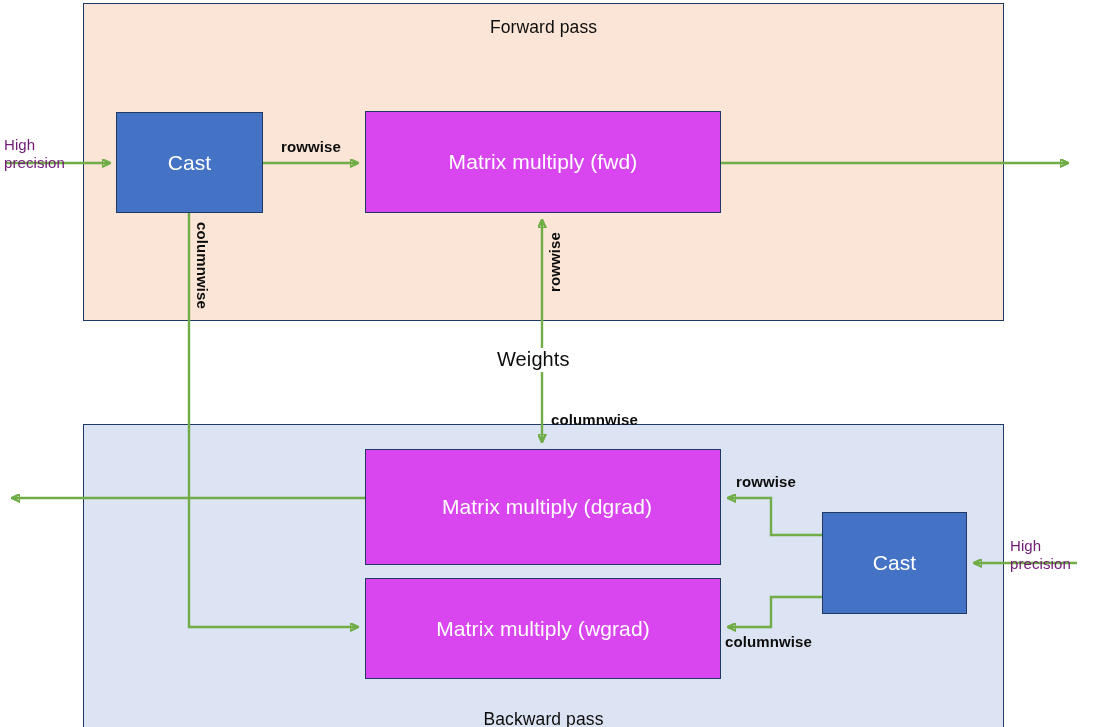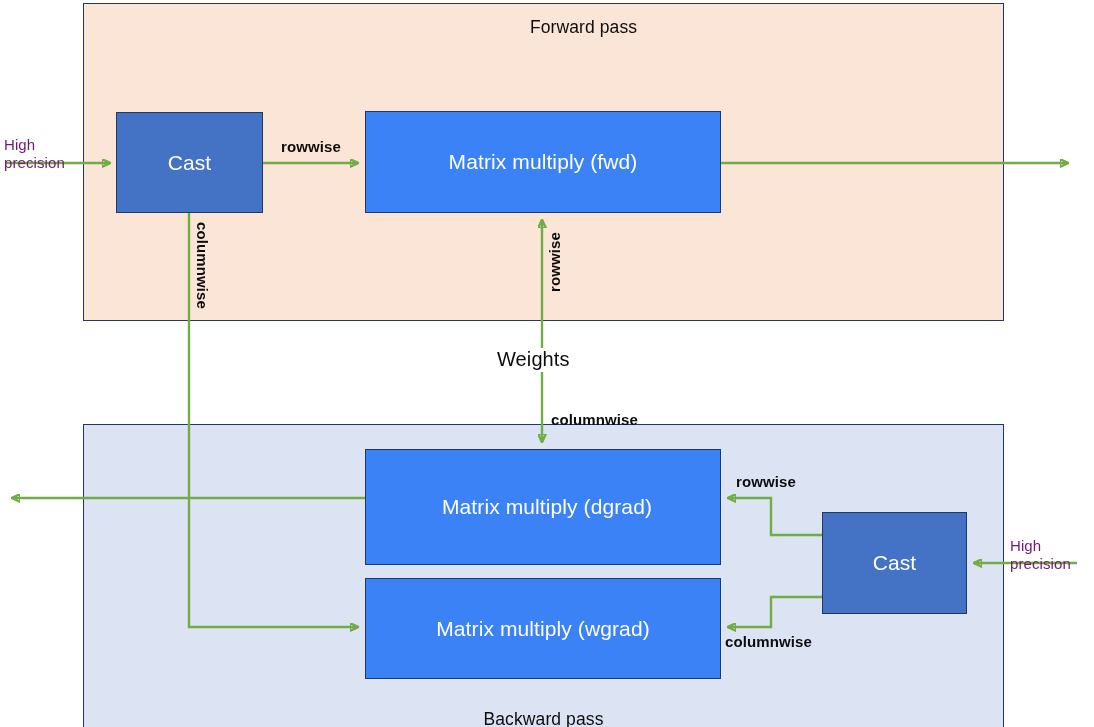--- a/index.html
+++ b/index.html
@@ -40,36 +40,36 @@
   }
   .pass-title {
     position: absolute;
     left: 0;
     width: 100%;
     text-align: center;
     font-size: 17.5px;
     color: #0d0d0d;
     letter-spacing: 0.1px;
   }
-  #forward-pass .pass-title { top: 13px; padding-left: 40px; }
+  #forward-pass .pass-title { top: 13px; }
   #backward-pass .pass-title { bottom: 11px; }
 
   .node {
     position: absolute;
     box-sizing: border-box;
     border: 1.4px solid #1F3864;
     display: flex;
     align-items: center;
     justify-content: center;
     color: #ffffff;
     font-size: 21px;
     letter-spacing: 0.1px;
   }
   .node.blue { background: #4472C4; }
-  .node.green { background: #3b82f6; text-align: right; }
+  .node.green { background: #d946ef; text-align: right; }
 
   #cast-fwd   { left: 116px; top: 112px; width: 147px; height: 101px; }
   #matmul-fwd { left: 365px; top: 111px; width: 356px; height: 102px; }
   #matmul-dgrad { left: 365px; top: 449px; width: 356px; height: 116px; padding-left: 8px; }
   #matmul-wgrad { left: 365px; top: 578px; width: 356px; height: 101px; }
   #cast-bwd   { left: 822px; top: 512px; width: 145px; height: 102px; }
 
   svg.wires {
     position: absolute;
     left: 0; top: 0;

